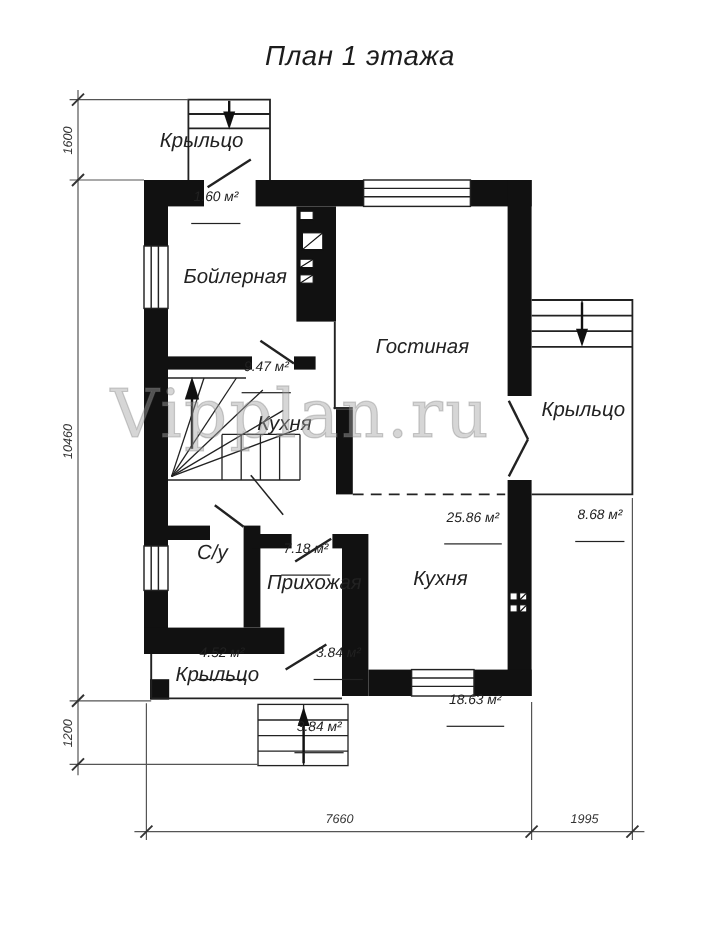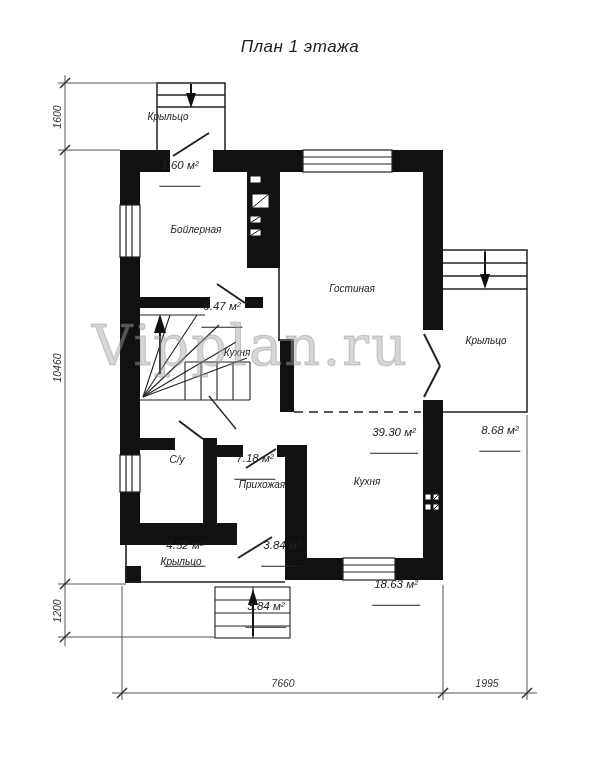--- a/index.html
+++ b/index.html
@@ -1,26 +1,26 @@
 <!DOCTYPE html>
 <html><head>
 <meta charset="utf-8">
 <style>
   html,body{margin:0;padding:0;background:#ffffff;}
   .canvas{position:relative;width:600px;height:771px;background:#ffffff;overflow:hidden;
           font-family:"Liberation Sans", sans-serif;}
   .plan-svg{position:absolute;left:0;top:0;}
   .lbl{position:absolute;transform:translate(-50%,-50%);white-space:nowrap;color:#222;
        font-style:italic;line-height:1;z-index:3;}
-  .room-name{font-size:10px;}
+  .room-name{font-size:17px;}
   .room-area{font-size:11.5px;border-bottom:1.2px solid #222;padding:0 2px 14px 2px;margin-top:42px;}
   .dim-label{font-size:10.5px;color:#333;}
   .dim-label.vert{transform:translate(-50%,-50%) rotate(-90deg);}
   .title{position:absolute;left:50%;top:47px;transform:translate(-50%,-50%);
-         font-size:17px;font-style:italic;letter-spacing:.5px;color:#1c1c1c;z-index:3;}
+         font-size:23px;font-style:italic;letter-spacing:.5px;color:#1c1c1c;z-index:3;}
   .watermark{position:absolute;left:92px;top:318px;z-index:5;
              font-family:"DejaVu Serif", serif;font-weight:normal;font-size:56px;
              letter-spacing:2px;line-height:1;color:rgba(165,165,165,0.45);
              -webkit-text-stroke:1px rgba(120,120,120,0.35);pointer-events:none;}
 </style>
 </head>
 <body>
 
 <div class="canvas">
 
@@ -186,21 +186,21 @@
       <line x1="117" y1="698" x2="127" y2="688"></line>
       <line x1="438" y1="698" x2="448" y2="688"></line>
       <line x1="522" y1="698" x2="532" y2="688"></line>
     </g>
   </svg>
 
   <div class="lbl room-name" style="left:196px;top:230px">Бойлерная</div>
   <div class="lbl room-area" style="left:222px;top:272px">9.47 м²</div>
 
   <div class="lbl room-name" style="left:352px;top:289px">Гостиная</div>
-  <div class="lbl room-area" style="left:394px;top:398px">39.30 м²</div>
+  <div class="lbl room-area" style="left:394px;top:398px">25.86 м²</div>
 
   <div class="lbl room-name" style="left:237px;top:353px">Кухня</div>
   <div class="lbl room-area" style="left:255px;top:424px">7.18 м²</div>
 
   <div class="lbl room-name" style="left:177px;top:460px">С/у</div>
   <div class="lbl room-area" style="left:185px;top:511px">4.52 м²</div>
 
   <div class="lbl room-name" style="left:262px;top:485px">Прихожая</div>
   <div class="lbl room-area" style="left:282px;top:511px">3.84 м²</div>
 

